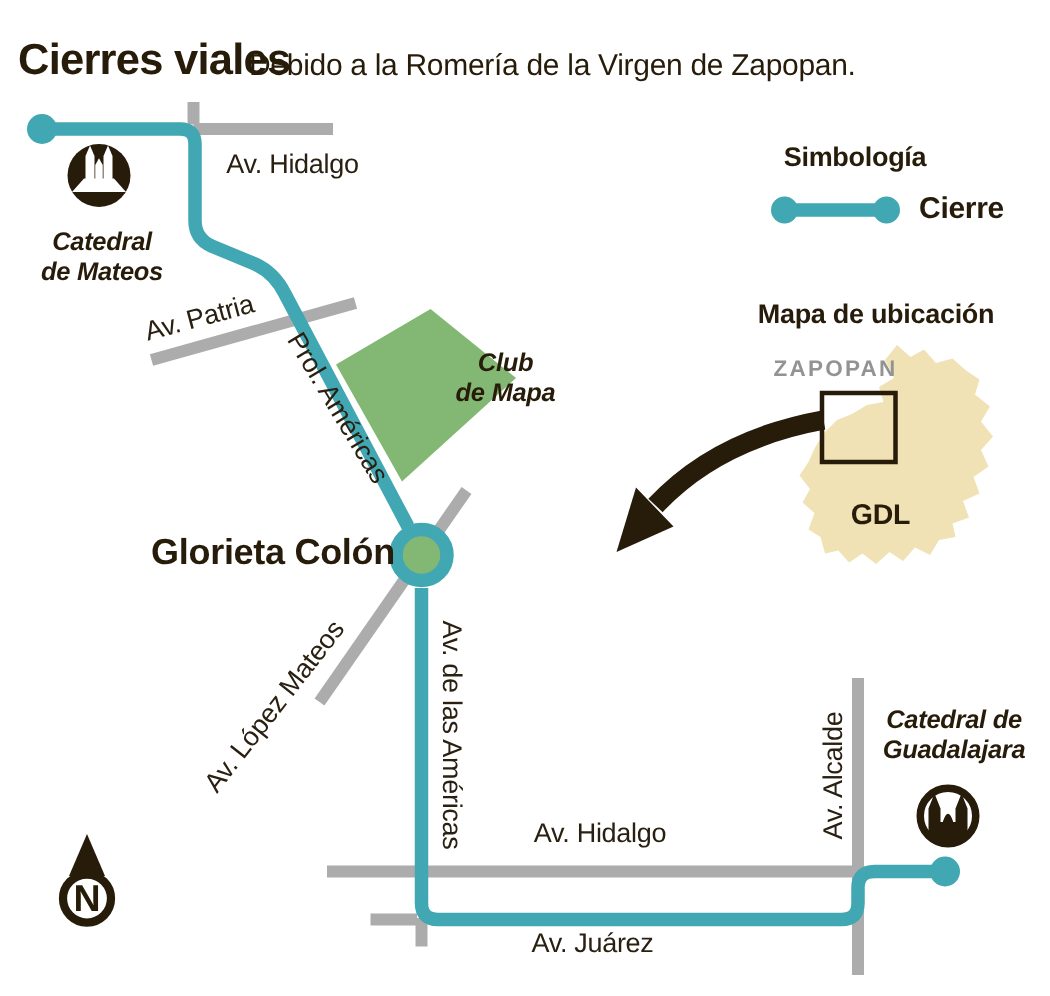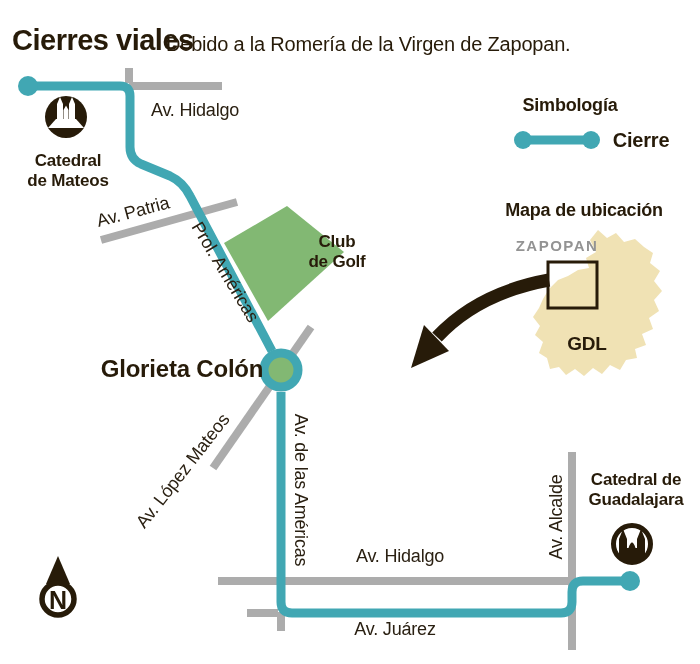--- a/index.html
+++ b/index.html
@@ -7,21 +7,21 @@
     position:relative;width:700px;height:664px;background:#fff;overflow:hidden;
     font-family:"Liberation Sans", sans-serif;color:#271b09;
   }
   .stage svg{position:absolute;left:0;top:0;}
   .lbl{
     position:absolute;white-space:nowrap;line-height:1.15;
     transform:translate(-50%,-50%);letter-spacing:-0.2px;font-weight:bold;
   }
   .left-anchor{transform:none;}
   .street{font-size:18px;font-weight:400;color:#2a2012;}
-  .place{font-weight:700;font-size:17px;text-align:center;color:#271b09;}
+  .place{font-weight:700;font-size:17px;text-align:center;color:#271b09;font-style:italic;}
   .place span{display:block;}
   .title{font-size:29px;font-weight:700;letter-spacing:-0.5px;color:#271b09;}
   .subtitle{font-size:20px;font-weight:400;color:#271b09;}
   .h-bold{font-size:18px;font-weight:700;}
   .legend-item{font-size:20px;}
   .zapopan{font-size:15px;font-weight:700;color:#939393;letter-spacing:1.5px;}
   .gdl{font-size:19px;font-weight:700;}
   .glorieta{font-size:24px;font-weight:700;}
   .compass-n{font-size:25px;font-weight:700;letter-spacing:0;}
   .rot{transform-origin:center center;}
@@ -106,21 +106,21 @@
   <div class="lbl street" style="left:400px;top:556px;">Av. Hidalgo</div>
   <div class="lbl street" style="left:395px;top:629px;">Av. Juárez</div>
   <div class="lbl street rot" style="left:556px;top:517px;transform:translate(-50%,-50%) rotate(-90deg);">Av. Alcalde</div>
 
   <div class="lbl place" style="left:68px;top:171px;">
     <span>Catedral</span>
     <span>de Mateos</span>
   </div>
   <div class="lbl place" style="left:305px;top:252px;margin-left:32px;">
     <span>Club</span>
-    <span>de Golf</span>
+    <span>de Mapa</span>
   </div>
   <div class="lbl glorieta" style="left:182px;top:369px;">Glorieta Colón</div>
   <div class="lbl h-bold" style="left:570px;top:105px;">Simbología</div>
 
   <div class="lbl place" style="left:636px;top:490px;">
     <span>Catedral de</span>
     <span>Guadalajara</span>
   </div>
   <div class="lbl legend-item" style="left:641px;top:140px;">Cierre</div>
 

